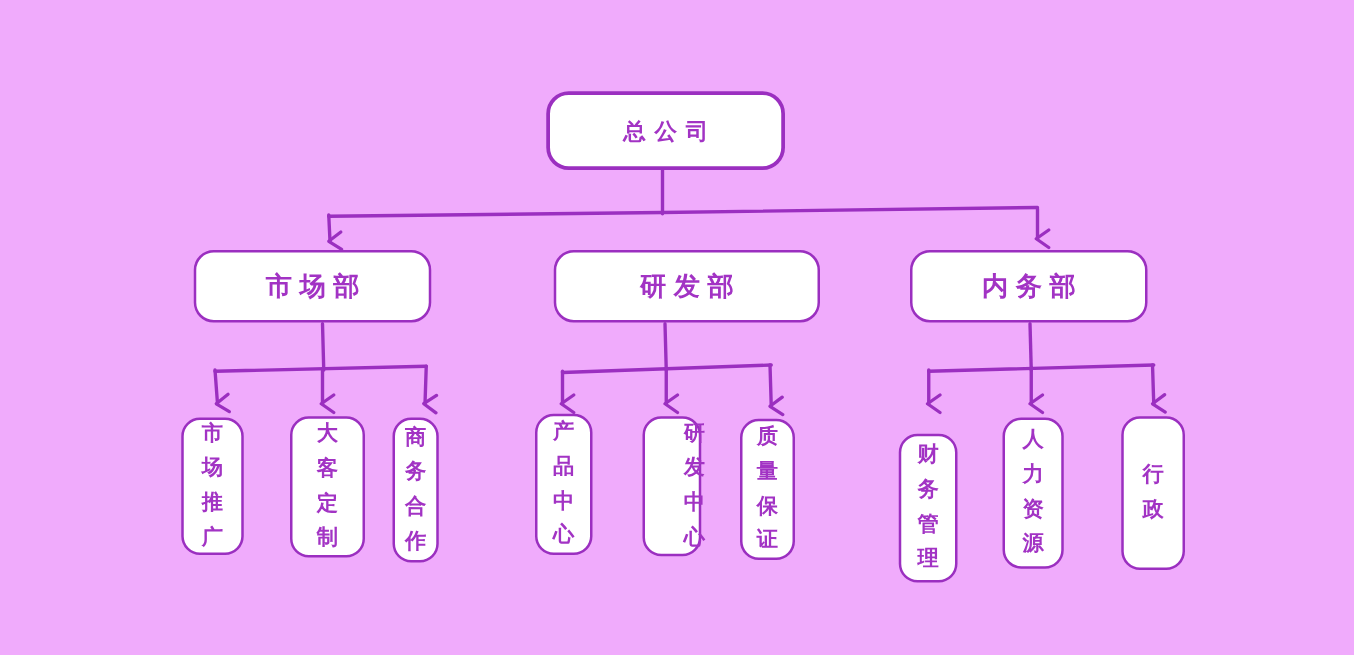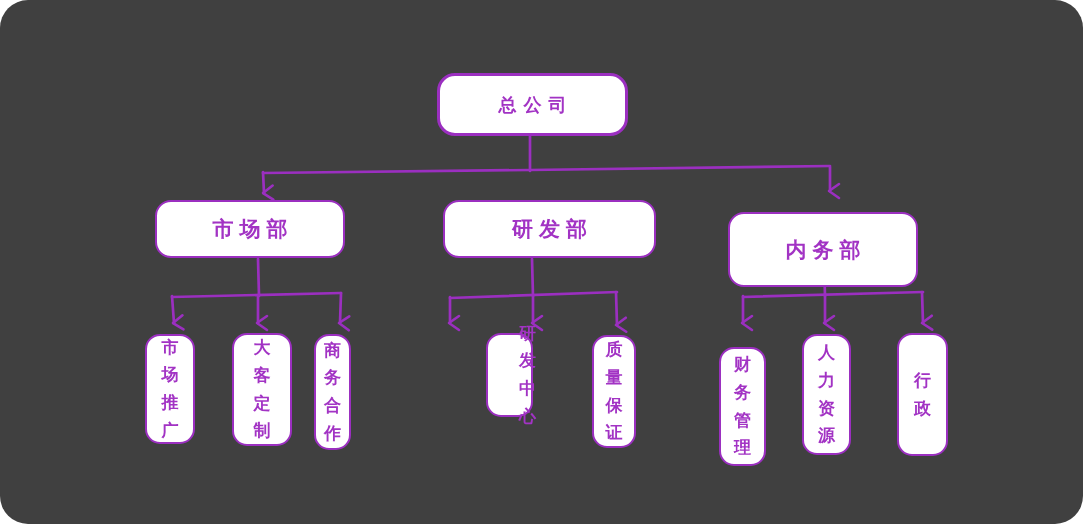--- a/index.html
+++ b/index.html
@@ -5,23 +5,22 @@
   html, body {
     margin: 0;
     padding: 0;
     background: #ffffff;
     font-family: "DejaVu Sans", "Liberation Sans", sans-serif;
   }
   .canvas {
     position: relative;
     width: 1083px;
     height: 524px;
-    background: #404040;
+    background: #f0abfc;
     overflow: hidden;
-    border-radius: 28px;
   }
   .connectors {
     position: absolute;
     left: 0; top: 0;
     width: 1083px;
     height: 524px;
     pointer-events: none;
   }
   .node {
     position: absolute;
@@ -100,35 +99,38 @@
   <div class="node root" style="left:437px; top:73px; width:191px; height:63px;">
     <span>总公司</span>
   </div>
 
   <div class="node dept" style="left:155px; top:200px; width:190px; height:58px;">
     <span>市场部</span>
   </div>
   <div class="node dept" style="left:443px; top:200px; width:213px; height:58px;justify-content:center;">
     <span>研发部</span>
   </div>
-  <div class="node dept" style="left:728px; top:200px; width:190px; height:75px;margin-top:12px;">
+  <div class="node dept" style="left:728px; top:200px; width:190px; height:58px;">
     <span>内务部</span>
   </div>
 
   <div class="node leaf" style="left:145px; top:334px; width:50px; height:110px;">
     <span class="vtext">市场推广</span>
   </div>
   <div class="node leaf" style="left:232px; top:333px; width:60px; height:113px;">
     <span class="vtext">大客定制</span>
   </div>
   <div class="node leaf" style="left:314px; top:334px; width:37px; height:116px;">
     <span class="vtext">商务合作</span>
   </div>
 
-  <div class="node leaf" style="left:486px; top:333px; width:47px; height:84px;padding-left:36px;">
+  <div class="node leaf" style="left:428px; top:331px; width:46px; height:113px;">
+    <span class="vtext">产品中心</span>
+  </div>
+  <div class="node leaf" style="left:514px; top:333px; width:47px; height:112px;padding-left:36px;">
     <span class="vtext">研发中心</span>
   </div>
   <div class="node leaf" style="left:592px; top:335px; width:44px; height:113px;">
     <span class="vtext">质量保证</span>
   </div>
 
   <div class="node leaf" style="left:719px; top:347px; width:47px; height:119px;">
     <span class="vtext">财务管理</span>
   </div>
   <div class="node leaf" style="left:802px; top:334px; width:49px; height:121px;">

